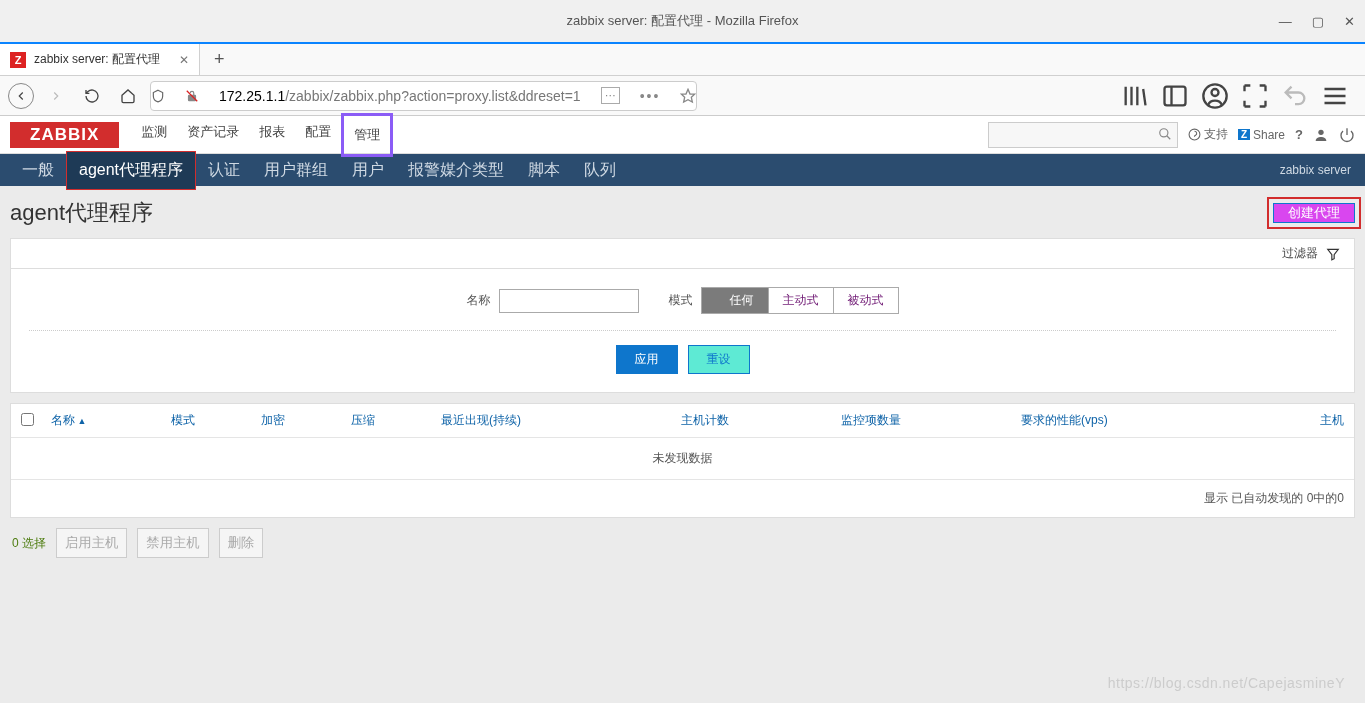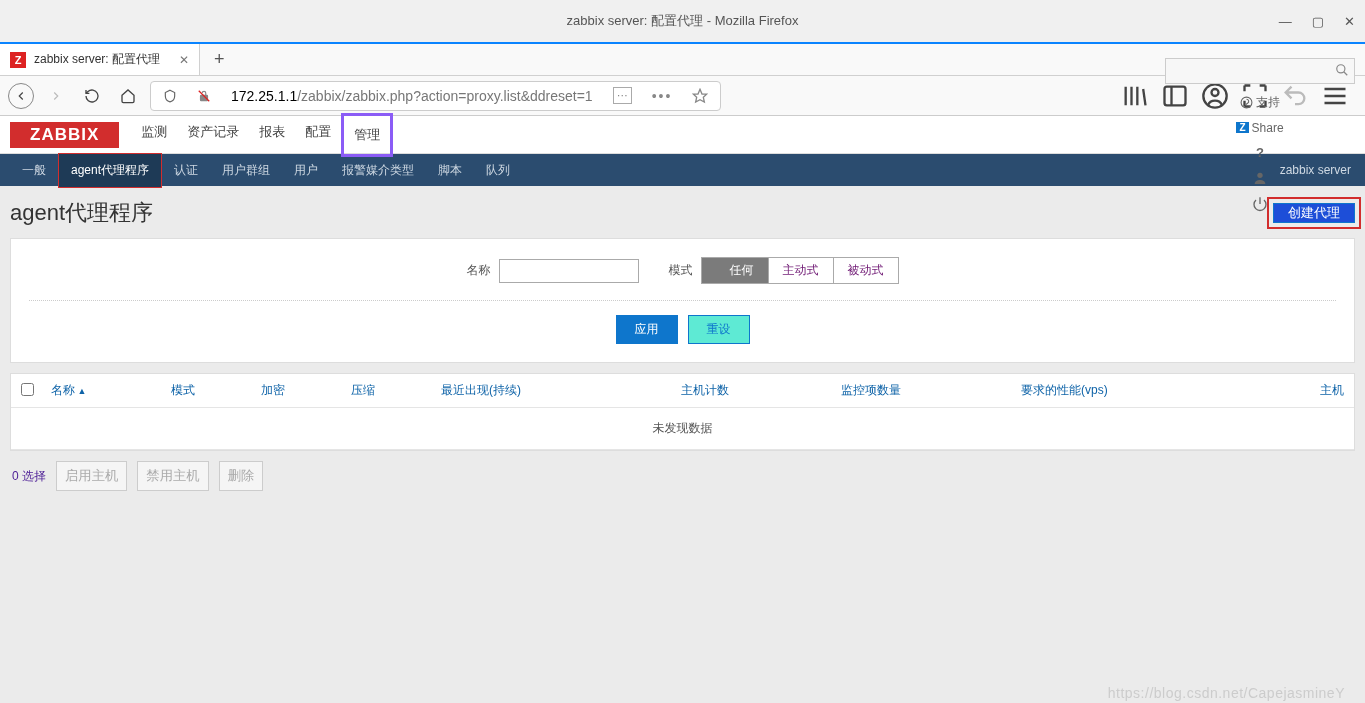--- a/index.html
+++ b/index.html
@@ -13,50 +13,50 @@
 .tab-strip { background: #f9f9f9; border-top: 2px solid #0a84ff; height: 34px; display: flex; align-items: stretch; border-bottom: 1px solid #d0d0d0; }
 .browser-tab { display: flex; align-items: center; padding: 0 10px; border-right: 1px solid #d0d0d0; gap: 8px; font-size: 12px; background: #fff; min-width: 200px; }
 .browser-tab .favicon { width: 16px; height: 16px; background: #d22; color: #fff; display: flex; align-items: center; justify-content: center; font-weight: bold; font-size: 11px; }
 .browser-tab .close { color: #777; cursor: pointer; margin-left: auto; }
 .tab-new { display: flex; align-items: center; padding: 0 14px; color: #555; cursor: pointer; font-size: 18px; }
 
 .toolbar { height: 40px; background: #f9f9f9; border-bottom: 1px solid #ccc; display: flex; align-items: center; padding: 0 8px; gap: 8px; }
 .tb-btn { width: 28px; height: 28px; display: flex; align-items: center; justify-content: center; color: #444; cursor: pointer; border-radius: 4px; }
 .tb-btn.disabled { color: #bbb; }
 .tb-btn.boxed { border: 1px solid #888; border-radius: 50%; width: 26px; height: 26px; }
-.url-bar { flex: 1; height: 30px; border: 1px solid #ccc; border-radius: 4px; display: flex; align-items: center; padding: 0 12px; gap: 20px; background: #fff; font-size: 14px; color: #777; max-width: 870px; }
+.url-bar { flex: 1; height: 30px; border: 1px solid #ccc; border-radius: 4px; display: flex; align-items: center; padding: 0 0; gap: 20px; background: #fff; font-size: 14px; color: #777; max-width: 870px; }
 .url-bar .addr { flex: 1; white-space: nowrap; overflow: hidden; }
 .url-bar .host { color: #000; }
 .tb-spacer { flex: 1; }
 .tb-right { display: flex; gap: 12px; align-items: center; margin-right: 8px; }
 
 
 .zbx-header { background: #fff; height: 38px; display: flex; align-items: center; padding: 0 10px; gap: 12px; border-bottom: 1px solid #ddd; }
 .zbx-logo { background: #d22d2d; color: #fff; font-weight: bold; font-size: 17px; letter-spacing: 1px; padding: 3px 20px; cursor: pointer; }
 .zbx-nav { display: flex; gap: 0; }
 .zbx-nav-item { padding: 10px 10px; color: #444; font-size: 13px; cursor: pointer; }
 .zbx-nav-item.active { border: 3px solid #8b5cf6; position: relative; }
-.zbx-search { margin-left: auto; display: flex; align-items: center; gap: 10px; flex-direction: column; }
+.zbx-search { margin-left: auto; display: flex; align-items: center; gap: 10px; }
 .zbx-search input { width: 190px; height: 26px; border: 1px solid #ccc; padding: 0 28px 0 8px; background: #f7f7f7; }
 .zbx-search-wrap { position: relative; }
 .zbx-search-wrap .sicon { position: absolute; right: 6px; top: 5px; color: #888; }
 .hdr-link { color: #666; font-size: 12px; cursor: pointer; display: flex; align-items: center; gap: 3px; }
 .hdr-icon { color: #666; cursor: pointer; }
 
 
 .zbx-subnav { background: #2b4c6f; height: 32px; display: flex; align-items: center; padding: 0 10px; }
-.sub-item { color: #cfd9e3; font-size: 12px; padding: 8px 12px; cursor: pointer; }
+.sub-item { color: #cfd9e3; font-size: 16px; padding: 8px 12px; cursor: pointer; }
 .sub-item.active { background: #1e3a56; border: 1px solid #d22d2d; color: #fff; }
 .sub-right { margin-left: auto; color: #cfd9e3; font-size: 12px; padding-right: 4px; }
 
 
 .page { padding: 12px 10px; }
 .page-head { display: flex; align-items: center; margin-bottom: 10px; }
 .page-title { font-size: 22px; color: #333; font-weight: normal; }
-.btn-primary { background: #1d4ed8; color: #fff; border: 1px solid #0e76cc; padding: 0 14px; cursor: pointer; font-size: 13px; margin-left: auto; outline: 2px solid #d22d2d; outline-offset: 4px; }
+.btn-primary { background: #d946ef; color: #fff; border: 1px solid #0e76cc; padding: 0 14px; cursor: pointer; font-size: 13px; margin-left: auto; outline: 2px solid #d22d2d; outline-offset: 4px; }
 
 .filter-head { display: flex; justify-content: flex-end; background: #fff; border: 1px solid #ddd; border-bottom: none; }
 .filter-tab { padding: 6px 14px; font-size: 12px; color: #444; display: flex; align-items: center; gap: 8px; cursor: pointer; }
 .filter-panel { background: #fff; border: 1px solid #ddd; padding: 18px; }
 .filter-row { display: flex; justify-content: center; align-items: center; gap: 30px; padding-bottom: 16px; border-bottom: 1px dotted #ccc; }
 .fld { display: flex; align-items: center; gap: 8px; }
 .fld label { font-size: 12px; color: #555; }
 .fld input[type=text] { width: 140px; height: 24px; border: 1px solid #aaa; padding: 0 6px; }
 .seg { display: inline-flex; border: 1px solid #aaa; }
 .seg button { border: none; background: #fff; padding: 4px 14px; font-size: 12px; cursor: pointer; color: #701a75; border-right: 1px solid #aaa; }
@@ -79,26 +79,26 @@
 .col-comp { width: 90px; }
 .col-last { width: 240px; }
 .col-hosts { width: 160px; }
 .col-items { width: 180px; }
 .col-perf { width: 260px; }
 .col-host { flex: 1; text-align: right; }
 .tbl-empty { text-align: center; padding: 12px; font-size: 12px; color: #555; border-bottom: 1px solid #e5e5e5; }
 .tbl-foot { text-align: right; padding: 10px; font-size: 12px; color: #555; }
 
 .batch { display: flex; align-items: center; gap: 10px; padding: 10px 2px; font-size: 12px; }
-.batch .count { color: #4c1d95; }
+.batch .count { color: #4d7c0f; }
 .btn-dis { background: #f5f5f5; color: #aaa; border: 1px solid #ccc; padding: 5px 8px; cursor: not-allowed; }
 
 .footer { text-align: center; font-size: 12px; color: #777; padding: 140px 0 20px; }
 
-.watermark { position: fixed; right: 20px; bottom: 2px; color: #ccc; font-size: 14px; letter-spacing: 0.5px; }
+.watermark { position: fixed; right: 20px; bottom: 12px; color: #ccc; font-size: 14px; letter-spacing: 0.5px; }
 svg { display: block; }
 </style>
 </head>
 <body>
 
 <div class="window-title">
   <span>zabbix server: 配置代理 - Mozilla Firefox</span>
   <div class="window-controls">
     <span>—</span>
     <span>▢</span>
@@ -232,20 +232,28 @@
   <div class="sub-item">队列</div>
   <div class="sub-right">zabbix server</div>
 </div>
 
 <div class="page">
   <div class="page-head">
     <h1 class="page-title">agent代理程序</h1>
     <button class="btn-primary">创建代理</button>
   </div>
 
+  <div class="filter-head">
+    <div class="filter-tab">
+      <span>过滤器</span>
+      <svg width="14" height="14" viewBox="0 0 24 24" fill="none" stroke="#333" stroke-width="2">
+          <polygon points="3 4 21 4 14 13 14 20 10 22 10 13"></polygon>
+        </svg>
+    </div>
+  </div>
 
   <div class="filter-panel">
     <div class="filter-row">
       <div class="fld">
         <label>名称</label>
         <input type="text" style="">
       </div>
       <div class="fld">
         <label>模式</label>
         <div class="seg">
@@ -268,20 +276,21 @@
       <div class="th col-mode">模式</div>
       <div class="th col-enc">加密</div>
       <div class="th col-comp">压缩</div>
       <div class="th col-last">最近出现(持续)</div>
       <div class="th col-hosts">主机计数</div>
       <div class="th col-items">监控项数量</div>
       <div class="th col-perf">要求的性能(vps)</div>
       <div class="th col-host">主机</div>
     </div>
     <div class="tbl-empty">未发现数据</div>
+    <div class="tbl-foot">显示 已自动发现的 0中的0</div>
   </div>
 
   <div class="batch">
     <span class="count">0 选择</span>
     <button class="btn-dis">启用主机</button>
     <button class="btn-dis">禁用主机</button>
     <button class="btn-dis">删除</button>
   </div>
 </div>
 

